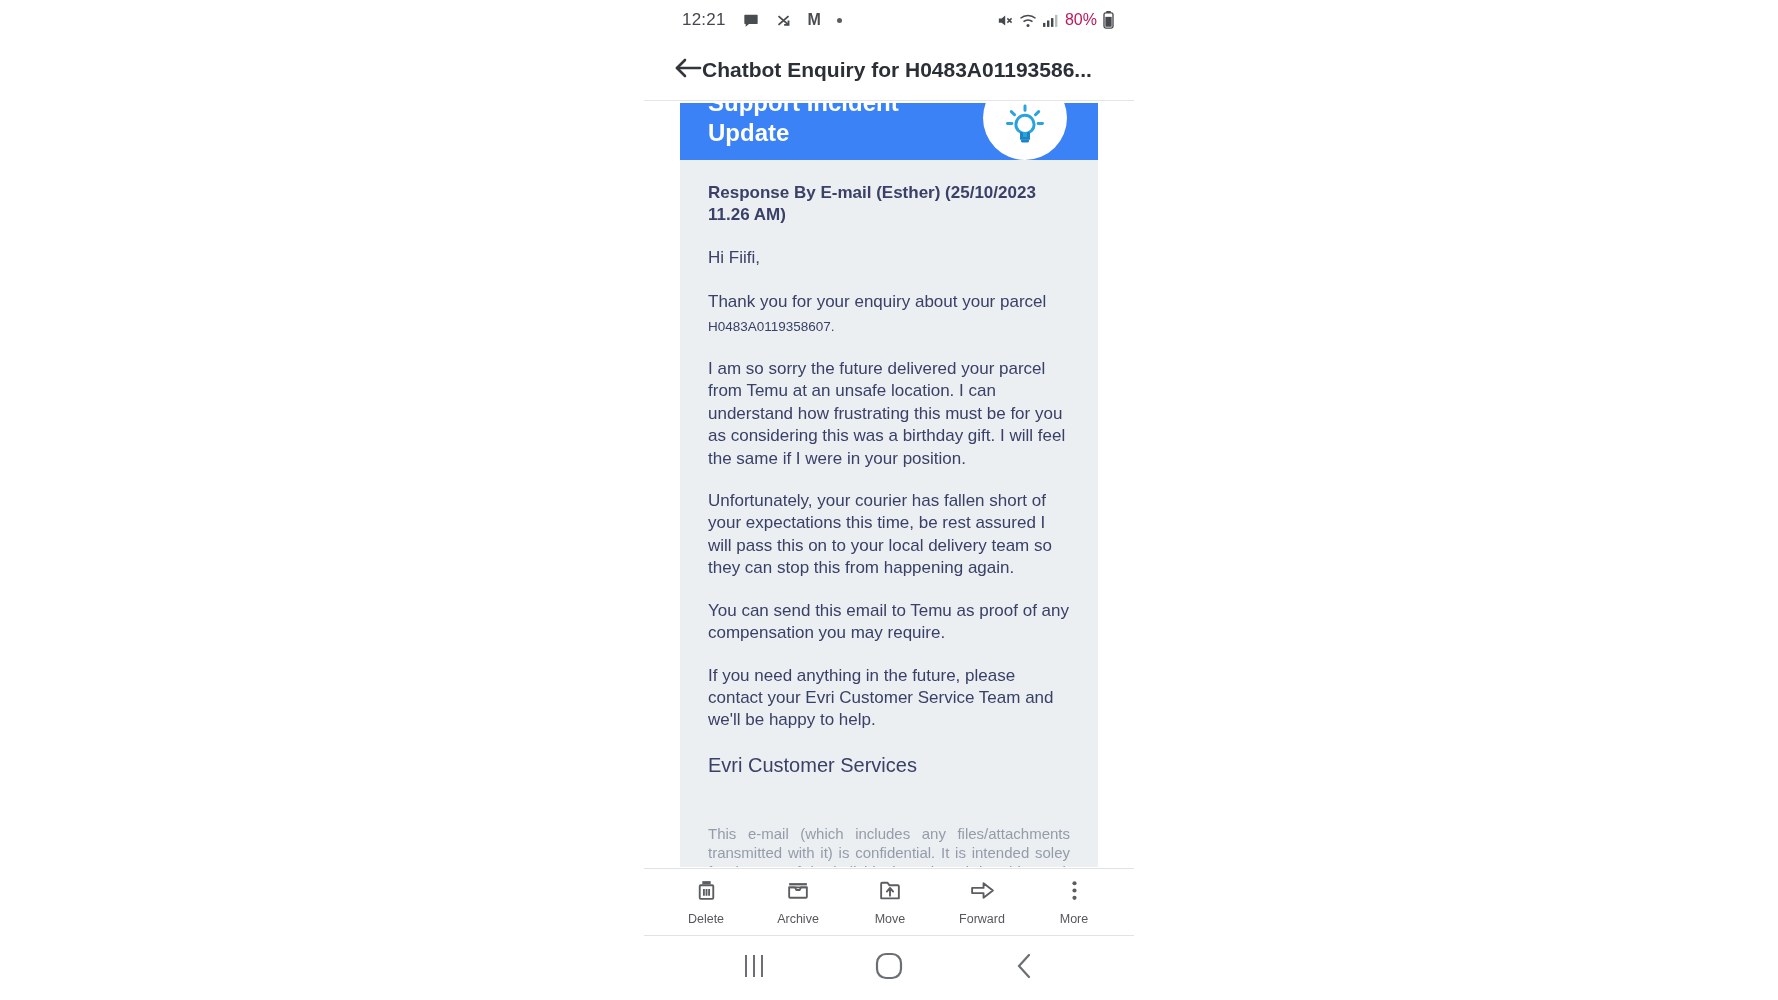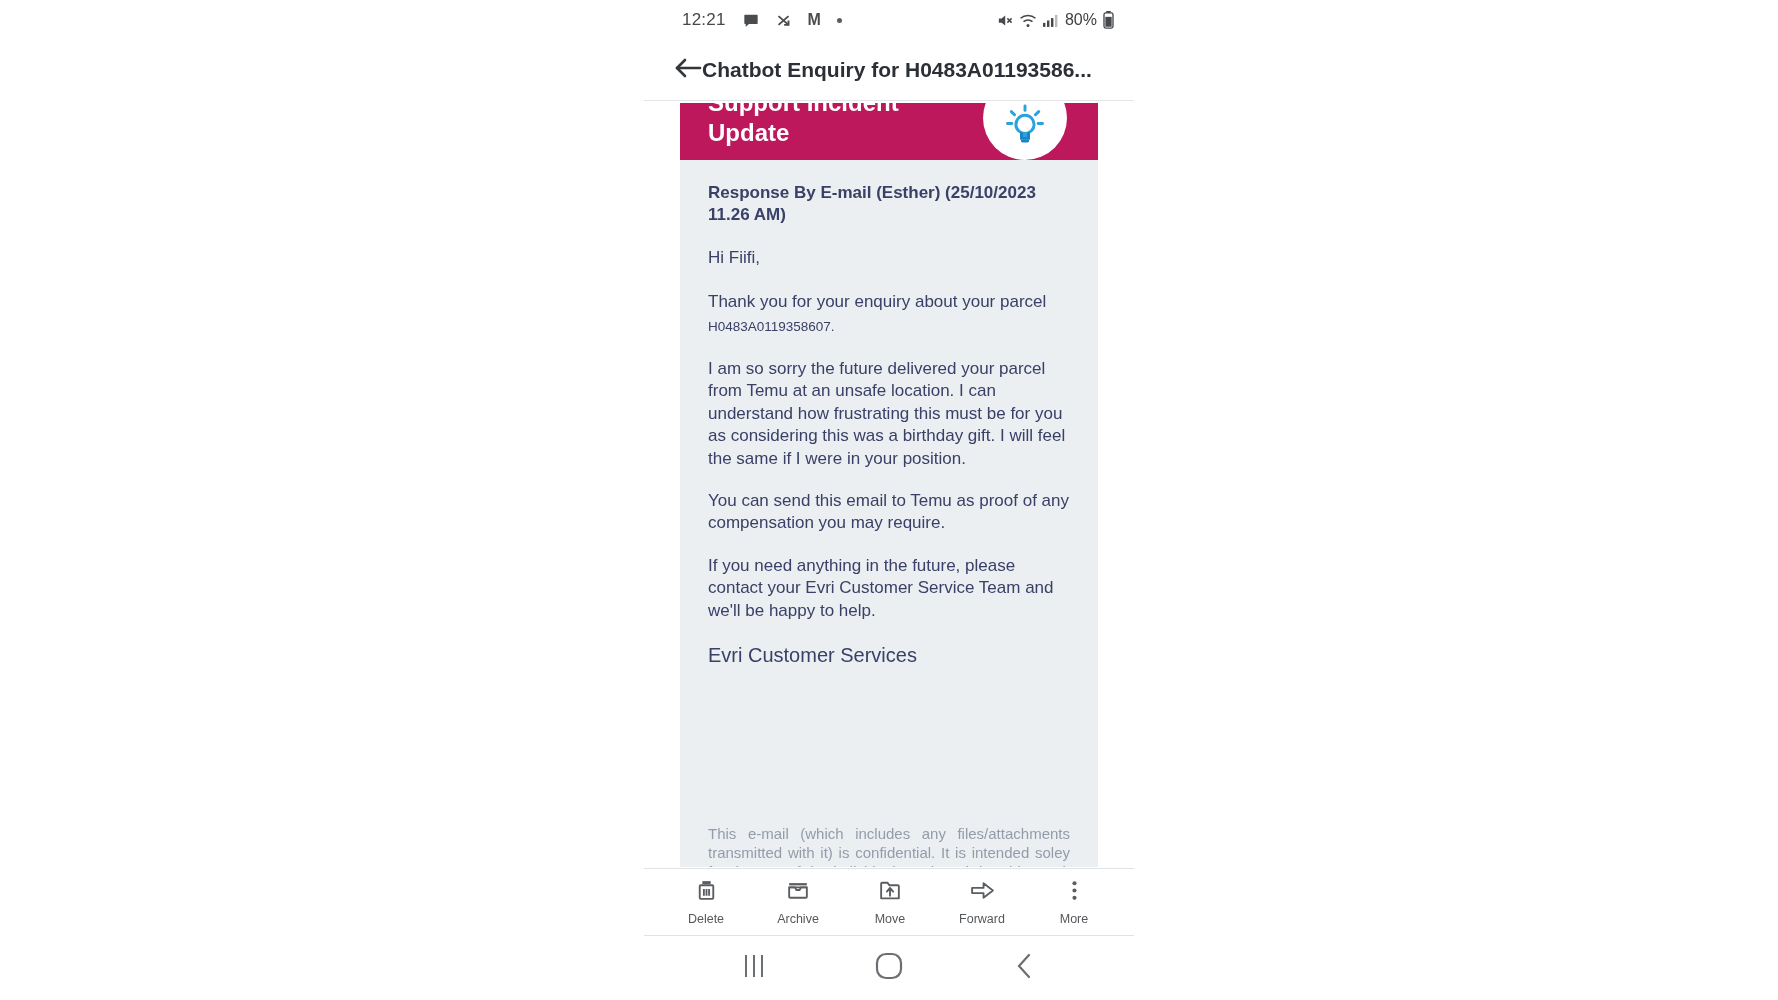--- a/index.html
+++ b/index.html
@@ -4,34 +4,34 @@
 <style>
   * { margin:0; padding:0; box-sizing:border-box; }
   html,body { width:1778px; height:1000px; background:#ffffff; font-family:"Liberation Sans", sans-serif; overflow:hidden; }
   .phone { width:490px; height:1000px; margin:0 auto; background:#fff; display:flex; flex-direction:column; position:relative; }
 
   
   .statusbar { height:40px; display:flex; align-items:center; justify-content:space-between; padding:0 20px 0 38px; color:#45484c; }
   .sb-left { display:flex; align-items:center; gap:17px; }
   .sb-time { font-size:17px; color:#45484c; letter-spacing:.2px; }
   .sb-right { display:flex; align-items:center; gap:6px; }
-  .sb-batt-pct { font-size:16px; color:#404040; }
+  .sb-batt-pct { font-size:16px; color:#be185d; }
   .sb-ic { display:inline-flex; align-items:center; }
   .sb-dot { width:5px; height:5px; background:#5a5d60; border-radius:50%; }
   .gmail-m { font-size:16px; font-weight:bold; color:#4a4d50; letter-spacing:-1px; }
 
   
   .header { height:60px; display:flex; align-items:center; padding:0 20px 0 30px; }
   .back-btn { width:44px; display:flex; align-items:center; cursor:pointer; }
   .header-title { flex:1; text-align:center; font-size:21px; font-weight:bold; color:#2b2f36; padding-right:30px; white-space:nowrap; }
   .hdr-divider { height:1px; background:#e3e5e8; width:100%; }
 
   
   .card { width:418px; height:764px; margin:2px auto 0; background:#ebeff1; display:flex; flex-direction:column; overflow:hidden; }
-  .banner { height:57px; background:#be185d; position:relative; overflow:hidden; flex:0 0 auto; }
+  .banner { height:57px; background:#3b82f6; position:relative; overflow:hidden; flex:0 0 auto; }
   .banner-text { margin-top:-15px; padding-left:28px; font-size:24px; line-height:30px; font-weight:bold; color:#ffffff; }
   .bulb-circle { position:absolute; width:84px; height:84px; border-radius:50%; background:#ffffff; right:31px; top:-27px; display:flex; align-items:center; justify-content:center; }
   .bulb-circle svg { margin-top:22px; }
 
   .mailbody { flex:1 1 auto; display:flex; flex-direction:column; padding:22px 28px 0 28px; color:#3a4067; font-size:17px; line-height:22.4px; overflow:hidden; }
   .resp-head { font-weight:bold; }
   .para { margin-top:20px; }
   .track-no { font-size:13.5px; margin-top:2px; }
   .signoff { margin-top:20px; }
   .signature { margin-top:22px; font-size:20px; }
@@ -133,20 +133,21 @@
     </div>
 
     <div class="mailbody">
       <div class="resp-head">Response By E-mail (Esther) (25/10/2023 11.26 AM)</div>
       <div class="para">Hi Fiifi,</div>
       <div class="para" style="margin-top:22px;">
         <div>Thank you for your enquiry about your parcel</div>
         <div class="track-no">H0483A0119358607.</div>
       </div>
       <div class="para">I am so sorry the future delivered your parcel from Temu at an unsafe location. I can understand how frustrating this must be for you as considering this was a birthday gift. I will feel the same if I were in your position.</div>
+      <div class="para">Unfortunately, your courier has fallen short of your expectations this time, be rest assured I will pass this on to your local delivery team so they can stop this from happening again.</div>
       <div class="para">You can send this email to Temu as proof of any compensation you may require.</div>
       <div class="para">If you need anything in the future, please contact your Evri Customer Service Team and we'll be happy to help.</div>
       <div class="signature">Evri Customer Services</div>
       <div class="disclaimer">This e-mail (which includes any files/attachments transmitted with it) is confidential. It is intended soley for the use of the individual to whom it is addressed. Any</div>
     </div>
   </div>
 
   <div class="toolbar">
     <div class="tb-item">
       <span>

